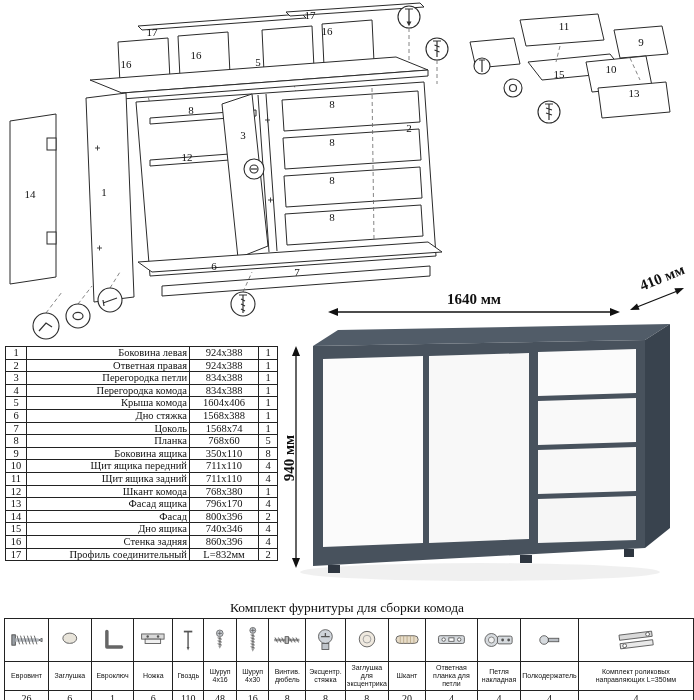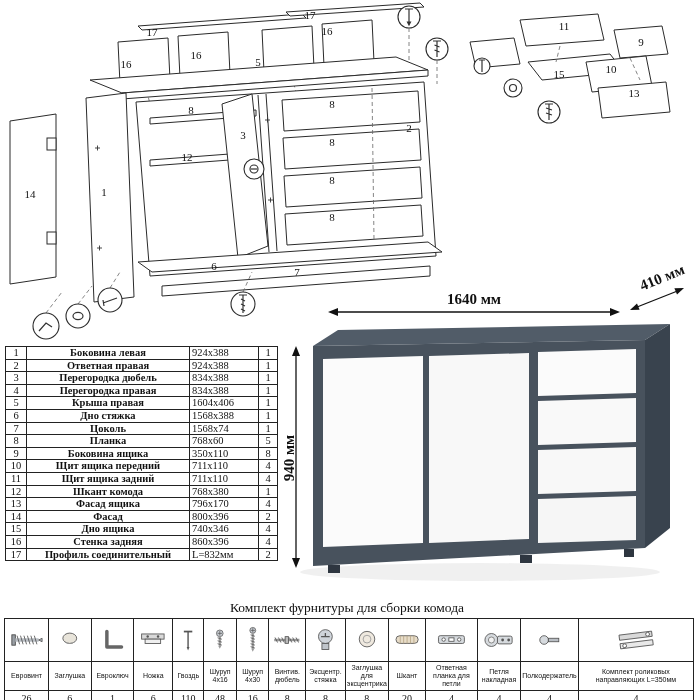--- a/index.html
+++ b/index.html
@@ -13,22 +13,22 @@
   .dash{stroke:#666;stroke-width:0.8;fill:none;stroke-dasharray:4 3;}
   .mag{fill:#ffffff;stroke:#2b2b2b;stroke-width:1.1;}
   .fast{stroke:#333;stroke-width:1.2;fill:none;}
   .cross{stroke:#333;stroke-width:0.9;fill:none;}
   .dlabel{font:11px "Liberation Serif",serif;fill:#111;text-anchor:middle;}
   
   #parts-table{position:absolute;left:5px;top:346px;border-collapse:collapse;
                font:10.5px/1.1 "Liberation Serif",serif;}
   #parts-table td{border:1px solid #222;padding:0 2px;height:11.6px;white-space:nowrap;}
   #parts-table td.c-num{width:16px;text-align:center;}
-  #parts-table td.c-name{width:158px;text-align:center;font-weight:bold;}
-  #parts-table td.c-size{width:64px;}
+  #parts-table td.c-name{width:158px;text-align:right;}
+  #parts-table td.c-size{width:64px;text-align:center;}
   #parts-table td.c-qty{width:14px;text-align:center;}
   
   #product{position:absolute;left:280px;top:266px;width:414px;height:336px;text-decoration:underline;}
   .dim{font:bold 15px "Liberation Serif",serif;fill:#111;text-anchor:middle;}
   .dimline{stroke:#111;stroke-width:1.3;}
   
   #hw-title{position:absolute;left:0;top:600px;width:694px;text-align:center;
             font:13.5px "Liberation Serif",serif;}
   #hardware-table{position:absolute;left:4px;top:618px;border-collapse:collapse;table-layout:fixed;}
   #hardware-table td{border:1px solid #222;text-align:center;vertical-align:middle;overflow:hidden;}
@@ -176,33 +176,33 @@
           <td class="c-qty">1</td>
         </tr>
         <tr>
           <td class="c-num">2</td>
           <td class="c-name">Ответная правая</td>
           <td class="c-size">924x388</td>
           <td class="c-qty">1</td>
         </tr>
         <tr>
           <td class="c-num">3</td>
-          <td class="c-name">Перегородка дюбель</td>
+          <td class="c-name">Перегородка петли</td>
           <td class="c-size">834x388</td>
           <td class="c-qty">1</td>
         </tr>
         <tr>
           <td class="c-num">4</td>
-          <td class="c-name">Перегородка правая</td>
+          <td class="c-name">Перегородка комода</td>
           <td class="c-size">834x388</td>
           <td class="c-qty">1</td>
         </tr>
         <tr>
           <td class="c-num">5</td>
-          <td class="c-name">Крыша правая</td>
+          <td class="c-name">Крыша комода</td>
           <td class="c-size">1604x406</td>
           <td class="c-qty">1</td>
         </tr>
         <tr>
           <td class="c-num">6</td>
           <td class="c-name">Дно стяжка</td>
           <td class="c-size">1568x388</td>
           <td class="c-qty">1</td>
         </tr>
         <tr>

